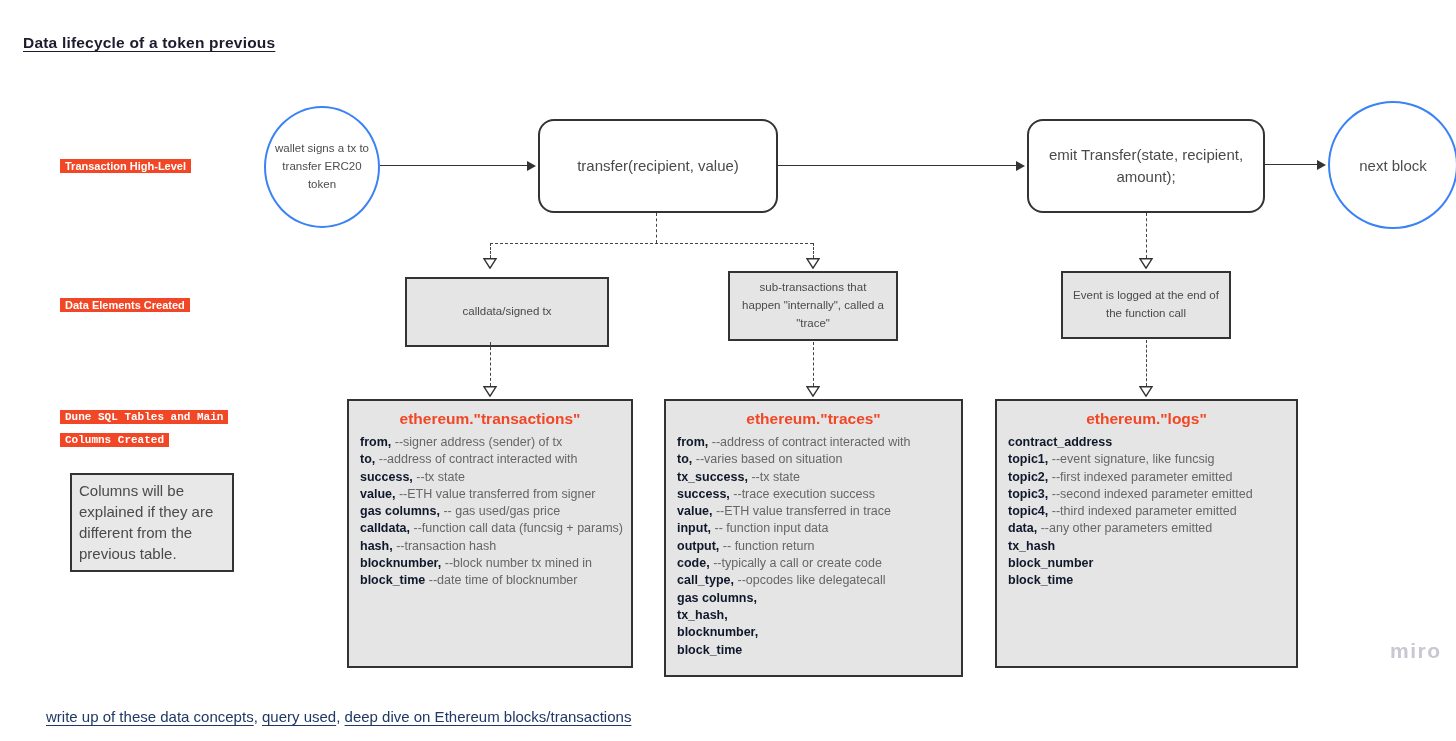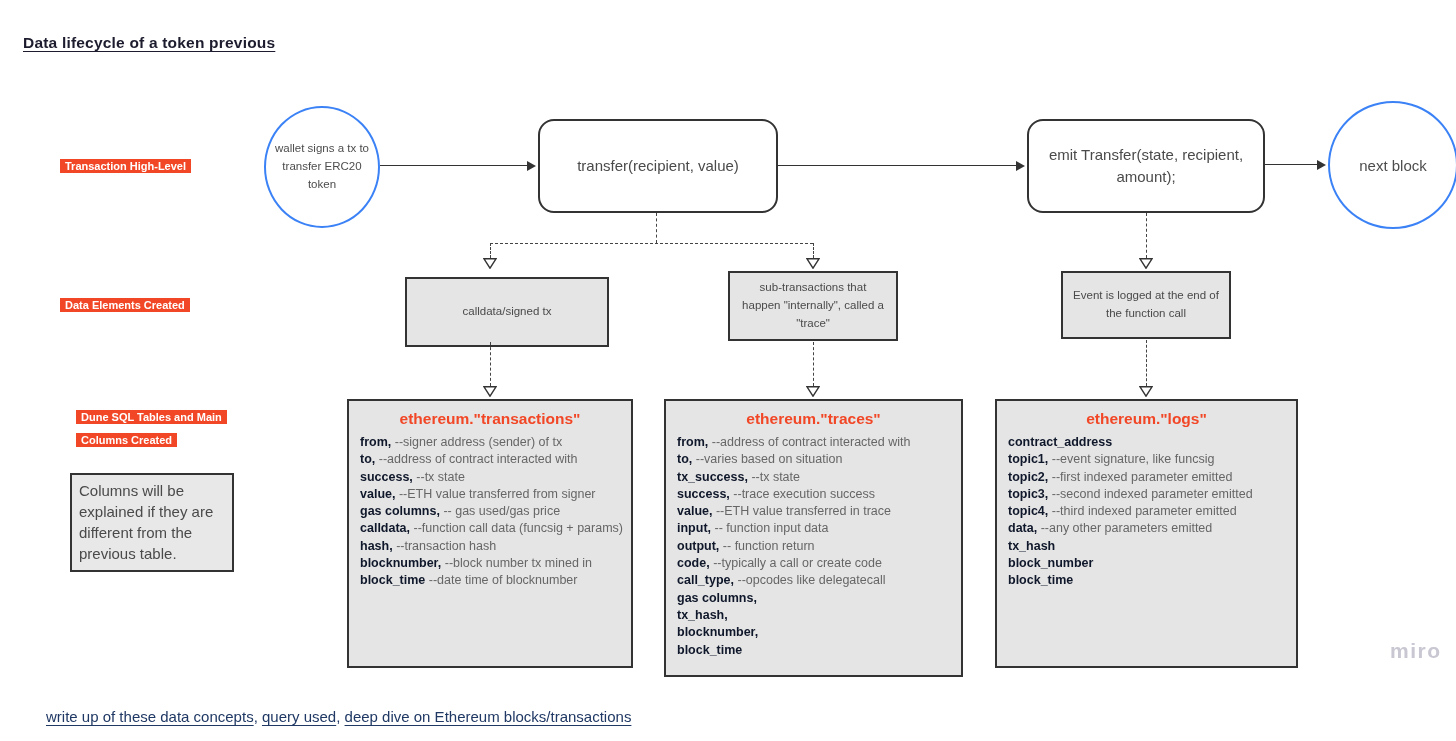--- a/index.html
+++ b/index.html
@@ -84,21 +84,21 @@
 <body>
 
 <div class="abs page-title">Data lifecycle of a token previous</div>
 
 <div class="abs redlabel-wrap" style="left:60px;top:155px;width:200px;">
   <span class="redlabel">Transaction High-Level</span>
 </div>
 <div class="abs redlabel-wrap" style="left:60px;top:294px;width:200px;">
   <span class="redlabel">Data Elements Created</span>
 </div>
-<div class="abs redlabel-wrap" style="left:76px;top:406px;width:186px;">
+<div class="abs redlabel-wrap" style="left:60px;top:406px;width:186px;font-family:Liberation Mono, monospace;">
   <span class="redlabel">Dune SQL Tables and Main Columns Created</span>
 </div>
 
 <div class="abs notebox">Columns will be explained if they are different from the previous table.</div>
 
 <div class="abs circle start">
   <span style="width:100px;">wallet signs a tx to transfer ERC20 token</span>
 </div>
 
 <div class="abs hline" style="left:380px;top:165px;width:148px;"></div>

